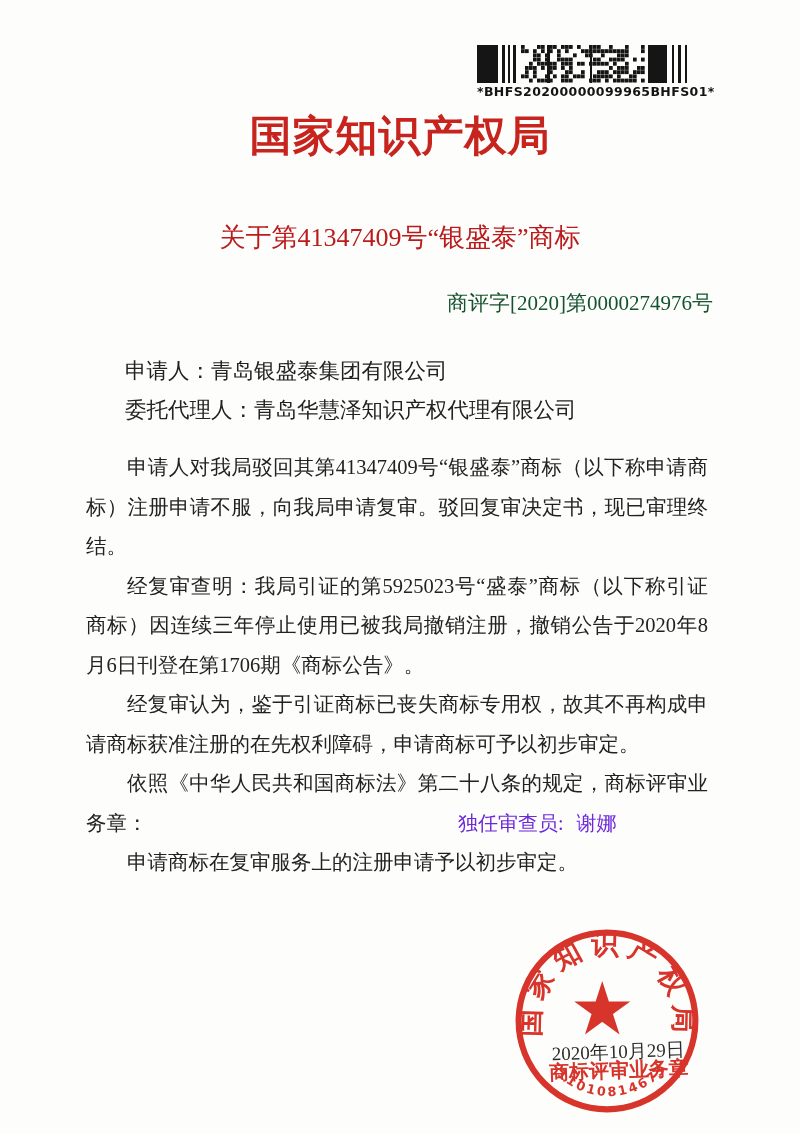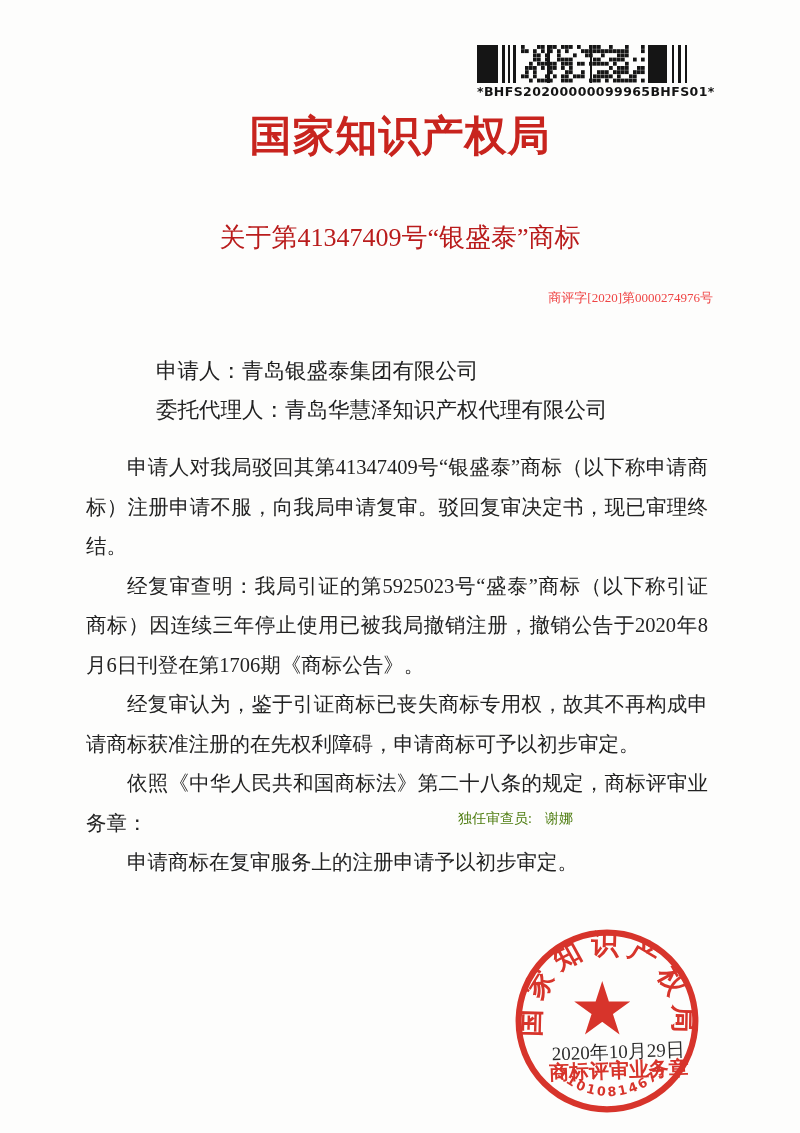--- a/index.html
+++ b/index.html
@@ -28,40 +28,40 @@
     color:var(--header-red,#c8241e);letter-spacing:1px;
   }
 
   
   .doc-title{
     position:absolute;top:218px;left:0;width:100%;text-align:center;
     font-size:26px;line-height:40px;color:#b91c1c;
   }
   .doc-number{
     position:absolute;top:289px;right:87px;
-    font-size:13px;color:#ef4444;white-space:nowrap;
+    font-size:21px;color:#14532d;white-space:nowrap;
   }
 
   
   .parties{
     position:absolute;left:125px;top:352px;
-    font-size:21.5px;line-height:39px;color:#222;margin-left:31px;
+    font-size:21.5px;line-height:39px;color:#222;
   }
 
   
   .body-text{
     position:absolute;left:86px;top:448px;width:622px;
     font-size:20.5px;line-height:39.5px;text-align:justify;color:#222;
   }
   .body-text p{margin:0;text-indent:2em;}
 
   
   .examiner{
     position:absolute;left:458px;top:810px;
-    font-size:14px;color:#4d7c0f;white-space:nowrap;
+    font-size:20px;color:#6d28d9;white-space:nowrap;
   }
   .examiner .name{margin-left:13px;}
 
   
   .seal{position:absolute;left:512px;top:926px;width:190px;height:190px;opacity:.94;}
 </style>
 </head>
 <body style="--header-red: #c8241e;">
 
 <div class="page">

